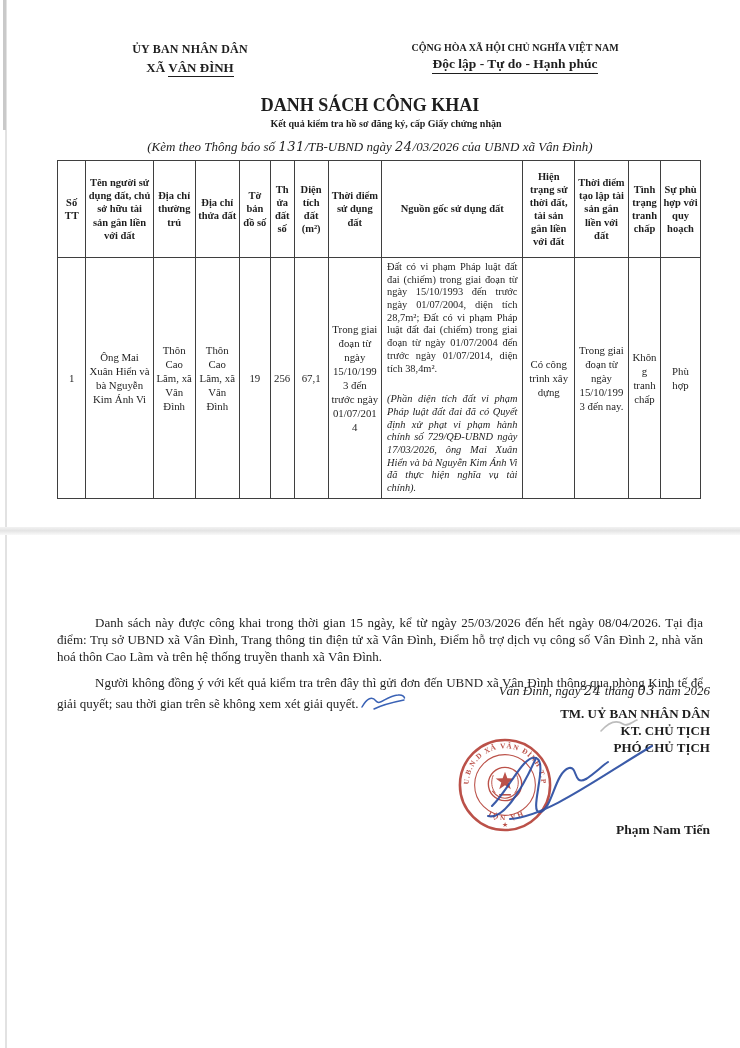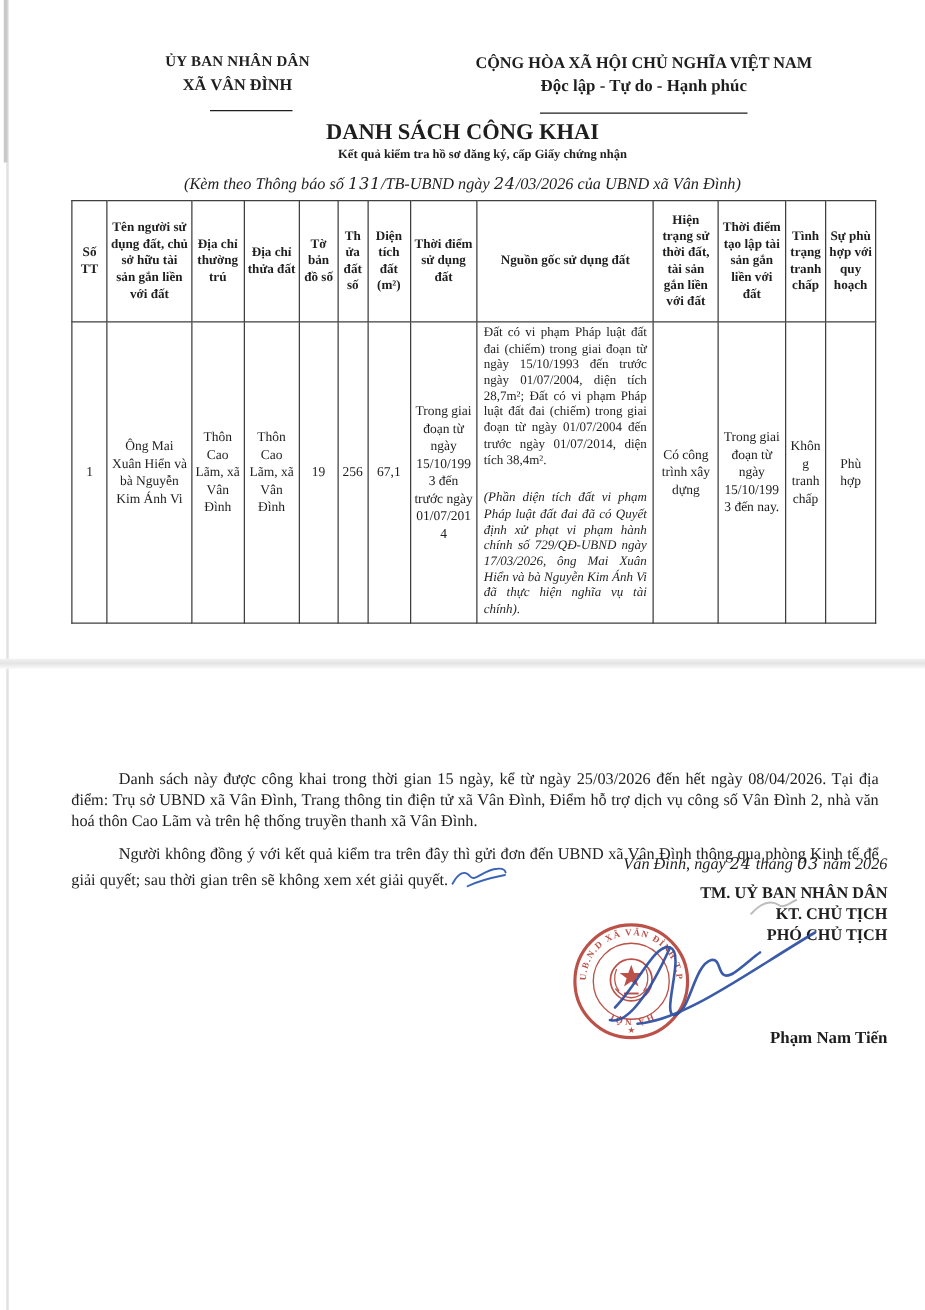--- a/index.html
+++ b/index.html
@@ -10,23 +10,23 @@
   
   .edge-line{position:absolute;left:5px;top:0;width:2px;height:100%;background:#e2e2e2;}
   .edge-cap{position:absolute;left:3px;top:0;width:3px;height:130px;background:#c9c9c9;}
   .seam{position:absolute;left:0;top:527px;width:100%;height:8px;
     background:linear-gradient(to bottom,#f2f2f2,#e4e4e4 45%,#f9f9f9);}
   
   .hdr-left{position:absolute;top:42px;left:100px;width:180px;text-align:center;font-weight:bold;}
   .hdr-left .l1{font-size:12px;letter-spacing:.2px;}
   .hdr-left .l2{font-size:13px;margin-top:3px;}
   .hdr-right{position:absolute;top:42px;left:365px;width:300px;text-align:center;font-weight:bold;}
-  .hdr-right .l1{font-size:13px;}
+  .hdr-right .l1{font-size:10px;}
   .hdr-right .l2{font-size:13.5px;margin-top:3px;}
-  .u{border-bottom:1.4px solid #1e1e1e;padding-bottom:13px;display:inline-block;line-height:1.1;}
+  .u{border-bottom:1.4px solid #1e1e1e;padding-bottom:1px;display:inline-block;line-height:1.1;}
   .doc-title{position:absolute;top:95px;left:0;width:100%;text-align:center;font-weight:bold;font-size:18px;}
   .doc-subtitle{position:absolute;top:118px;left:16px;width:100%;text-align:center;font-weight:bold;font-size:10px;}
   .ref-note{position:absolute;top:139px;left:0;width:100%;text-align:center;font-style:italic;font-size:13px;}
   .hw{font-family:"DejaVu Serif",serif;font-style:italic;letter-spacing:.5px;}
   
   .tbl-wrap{position:absolute;left:57px;top:160px;width:644px;}
   table{border-collapse:collapse;width:100%;table-layout:fixed;}
   th,td{border:1px solid #3f3f3f;padding:2px 2px;vertical-align:middle;text-align:center;
     font-size:10.5px;line-height:1.25;word-wrap:break-word;}
   th{font-weight:bold;height:92px;}

